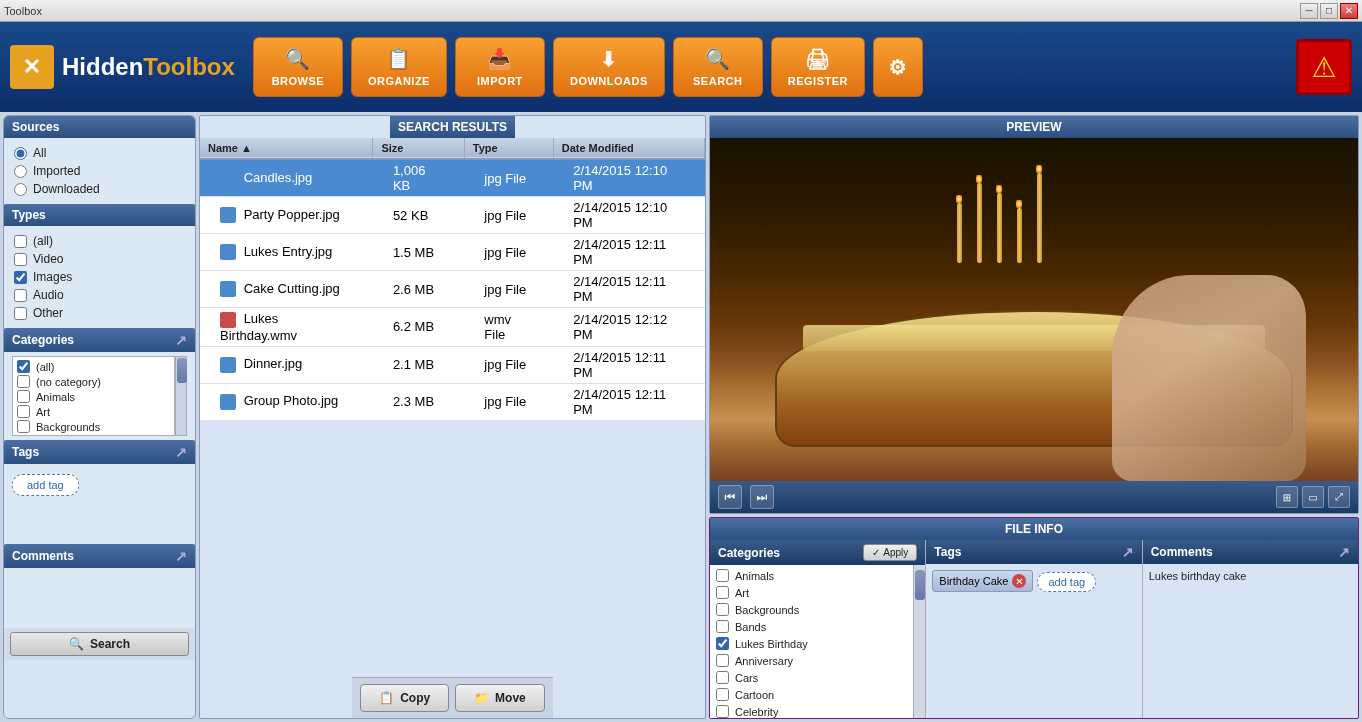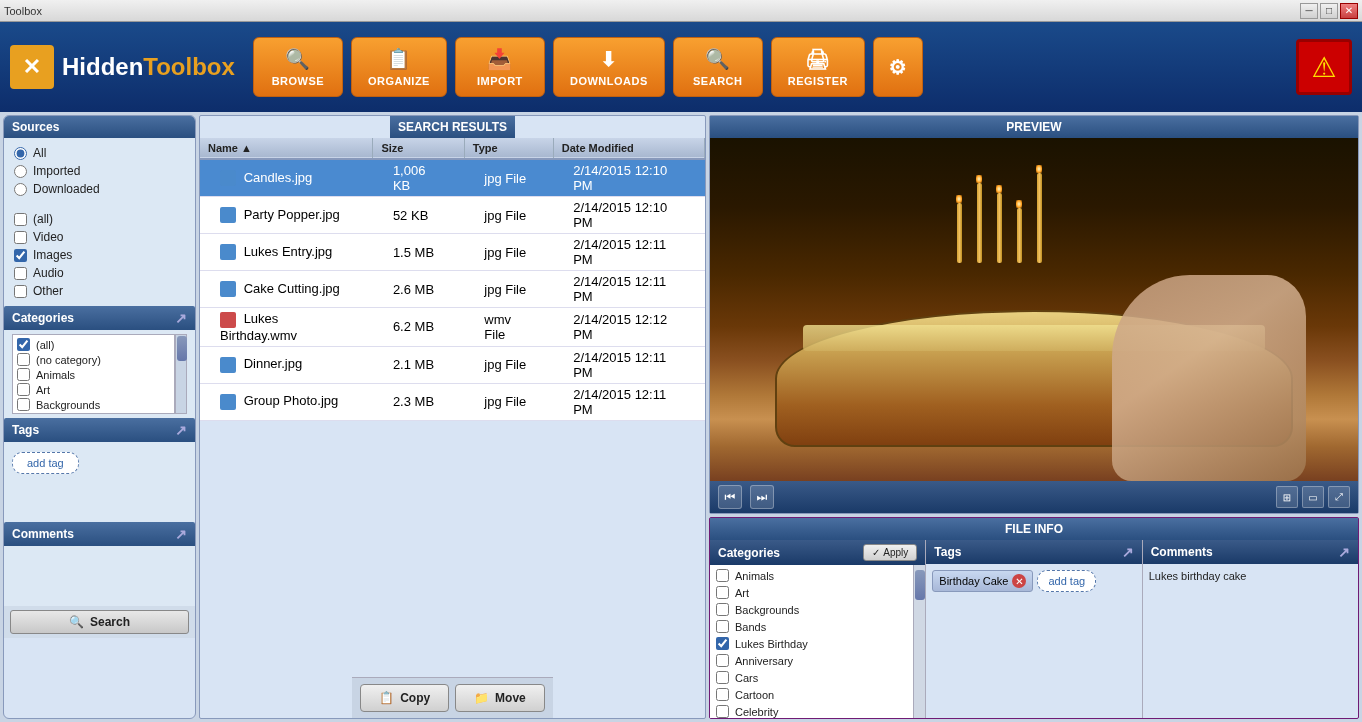--- a/index.html
+++ b/index.html
@@ -338,21 +338,21 @@
       top: 5px;
       left: 1px;
     }
 
     .tags-col {
       flex: 1;
       display: flex;
       flex-direction: column;
       border-right: 1px solid #aab;
     }
-    .tags-body { padding: 6px; display: flex; flex-wrap: wrap; gap: 4px; align-content: flex-start; }
+    .tags-body { padding: 6px; display: flex; flex-wrap: wrap; gap: 4px; align-content: flex-start; align-items: flex-end; }
     .tag-badge {
       background: linear-gradient(to bottom, #c8d8f0, #a8b8d8);
       border: 1px solid #8899bb;
       border-radius: 3px;
       padding: 3px 6px;
       font-size: 11px;
       display: flex; align-items: center; gap: 4px;
     }
     .tag-remove {
       width: 14px; height: 14px;
@@ -442,20 +442,23 @@
       <div class="radio-item">
         <input type="radio" name="source" id="src-imported" style="">
         <label for="src-imported">Imported</label>
       </div>
       <div class="radio-item">
         <input type="radio" name="source" id="src-downloaded" style="">
         <label for="src-downloaded">Downloaded</label>
       </div>
     </div>
 
+    <div class="panel-section-header">
+      <span>Types</span>
+    </div>
     <div class="types-section">
       <div class="check-item">
         <input type="checkbox" id="type-all" style="">
         <label for="type-all">(all)</label>
       </div>
       <div class="check-item">
         <input type="checkbox" id="type-video" style="">
         <label for="type-video">Video</label>
       </div>
       <div class="check-item">

